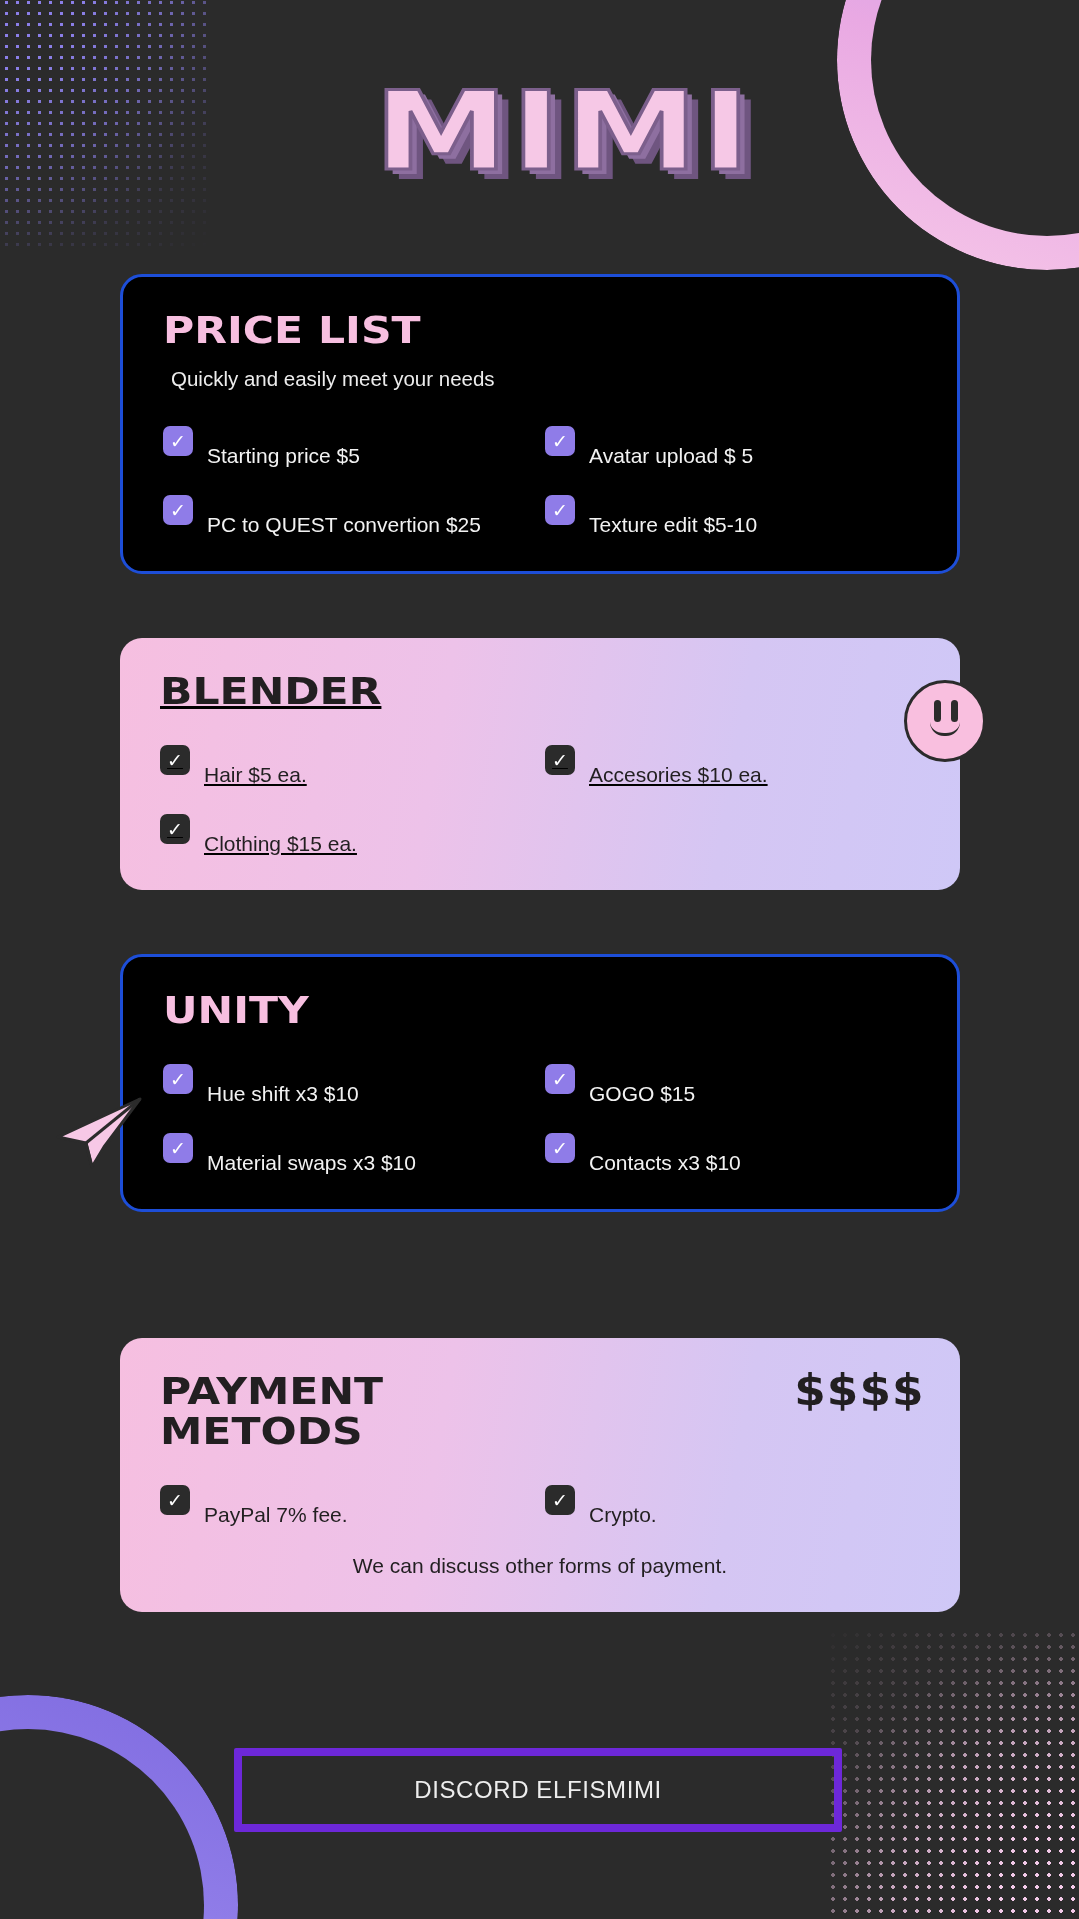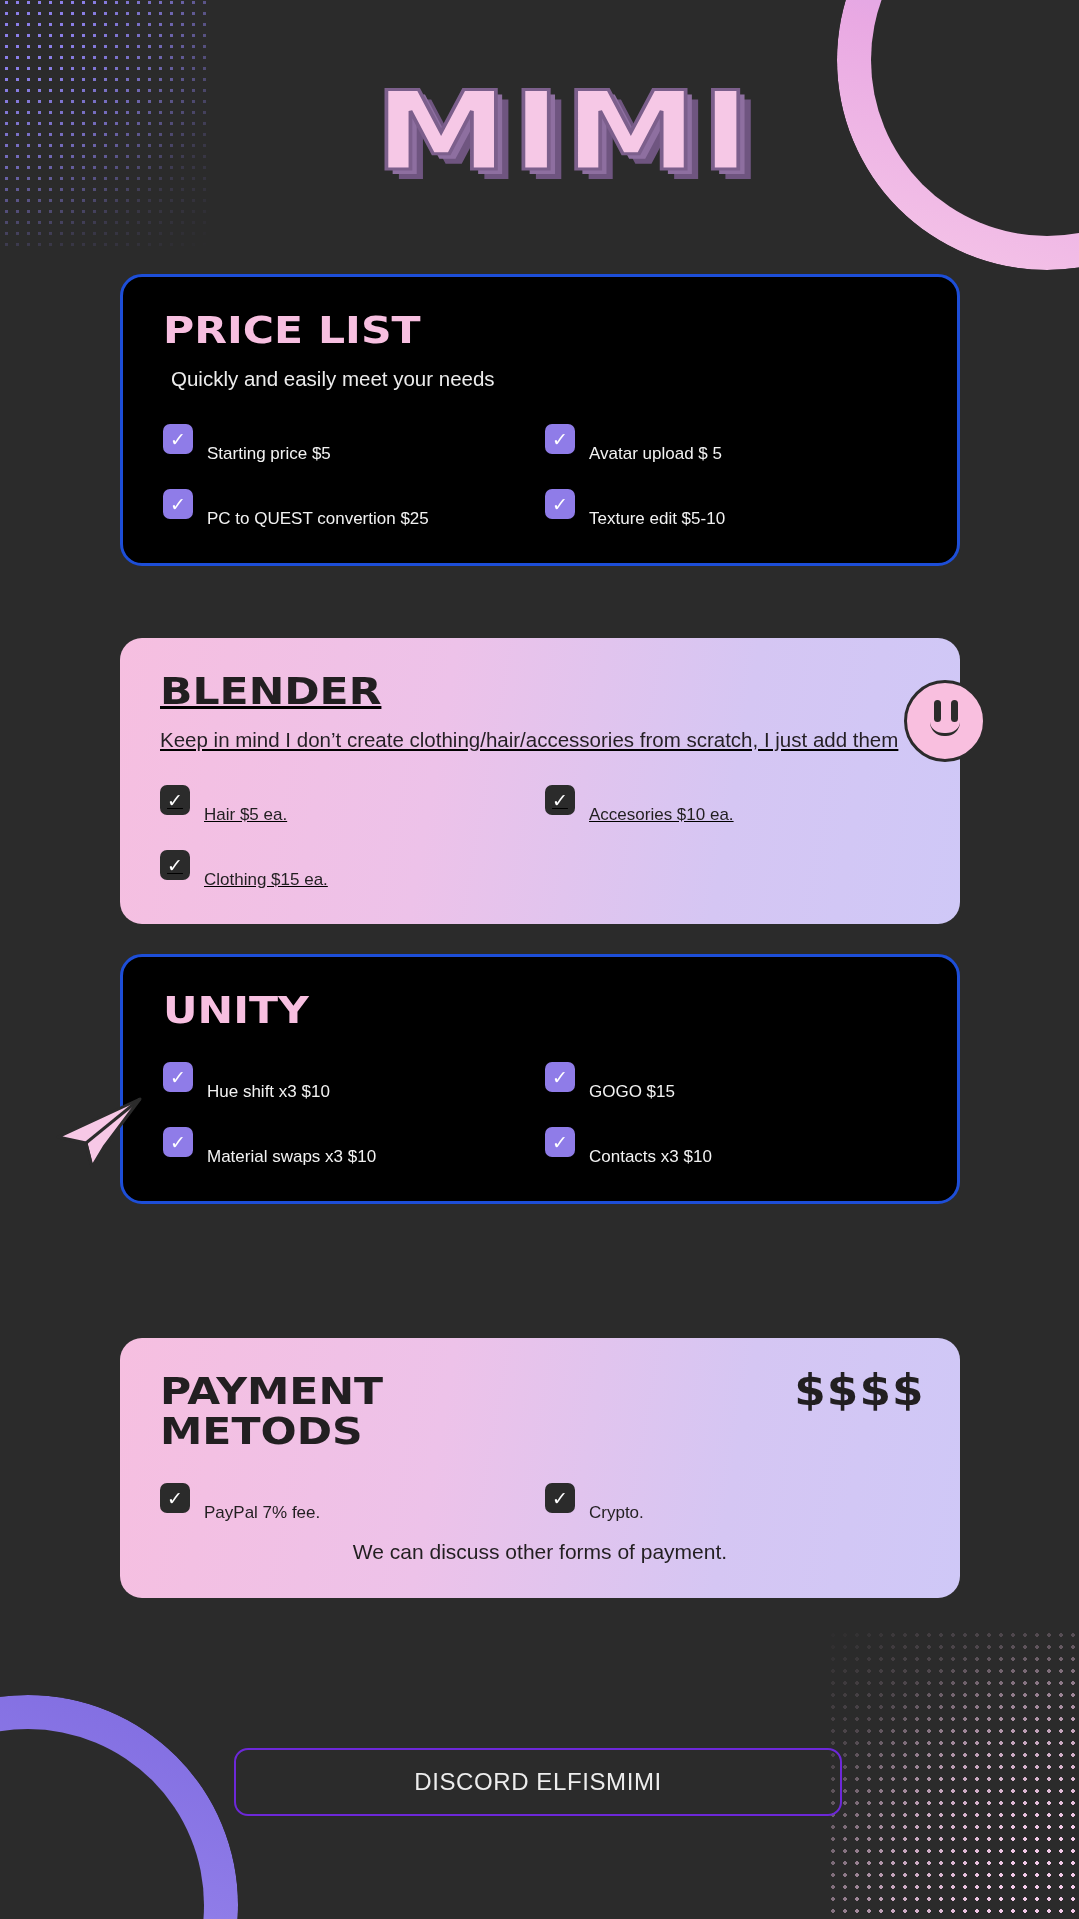--- a/index.html
+++ b/index.html
@@ -143,21 +143,21 @@
     border-radius: 7px;
     flex: 0 0 30px;
     display: flex;
     align-items: center;
     justify-content: center;
     font-size: 19px;
     line-height: 1;
   }
   .chk.purple { background: #8f7ce8; color: #ffffff; }
   .chk.dark   { background: #2b2b2b; color: #ffffff; }
-  .item-label { font-size: 17px; margin-top: 29px; }
+  .item-label { font-size: 21px; margin-top: 29px; }
   .item-label.light-text { color: #f2f2f2; }
   .item-label.dark-text  { color: #221f21; }
 
   
   #card-price   { top: 274px; }
   #card-blender { top: 638px; text-decoration: underline; }
   #card-unity   { top: 954px; }
   #card-payment { top: 1338px; }
 
   
@@ -207,35 +207,35 @@
     right: 40px; top: 28px;
     font-family: "DejaVu Sans", sans-serif;
     font-weight: 700;
     font-size: 42px;
     color: #221f21;
     letter-spacing: 1px;
     transform: scaleX(1.08);
   }
 
   .payment-note {
-    margin-top: 17px;
+    margin-top: 27px;
     text-align: center;
     font-size: 21px;
     color: #221f21;
   }
 
   
   .discord {
     position: absolute;
     left: 234px;
     top: 1748px;
     width: 608px;
-    height: 68px;
-    border: 2px solid #6d28d9;
-    border-radius: 14px;
+    height: 84px;
+    border: 8px solid #6d28d9;
+    border-radius: 2px;
     background: transparent;
     color: #ededed;
     font-size: 24px;
     letter-spacing: 0.6px;
     display: flex;
     align-items: center;
     justify-content: center;
   }
 </style>
 </head>
@@ -273,21 +273,20 @@
           <span class="chk purple">✓</span>
           <span class="item-label light-text">Texture edit $5-10</span>
         </div>
       </div>
     </div>
   </div>
 
   <div class="card light" id="card-blender">
     <div class="card-inner">
       <div class="h2 dark">BLENDER</div>
-      <div class="sub dark-text">Keep in mind I don’t create clothing/hair/accessories from scratch, I just add them</div>
       <div class="items">
         <div class="item">
           <span class="chk dark">✓</span>
           <span class="item-label dark-text">Hair $5 ea.</span>
         </div>
         <div class="item">
           <span class="chk dark">✓</span>
           <span class="item-label dark-text">Accesories $10 ea.</span>
         </div>
         <div class="item">

